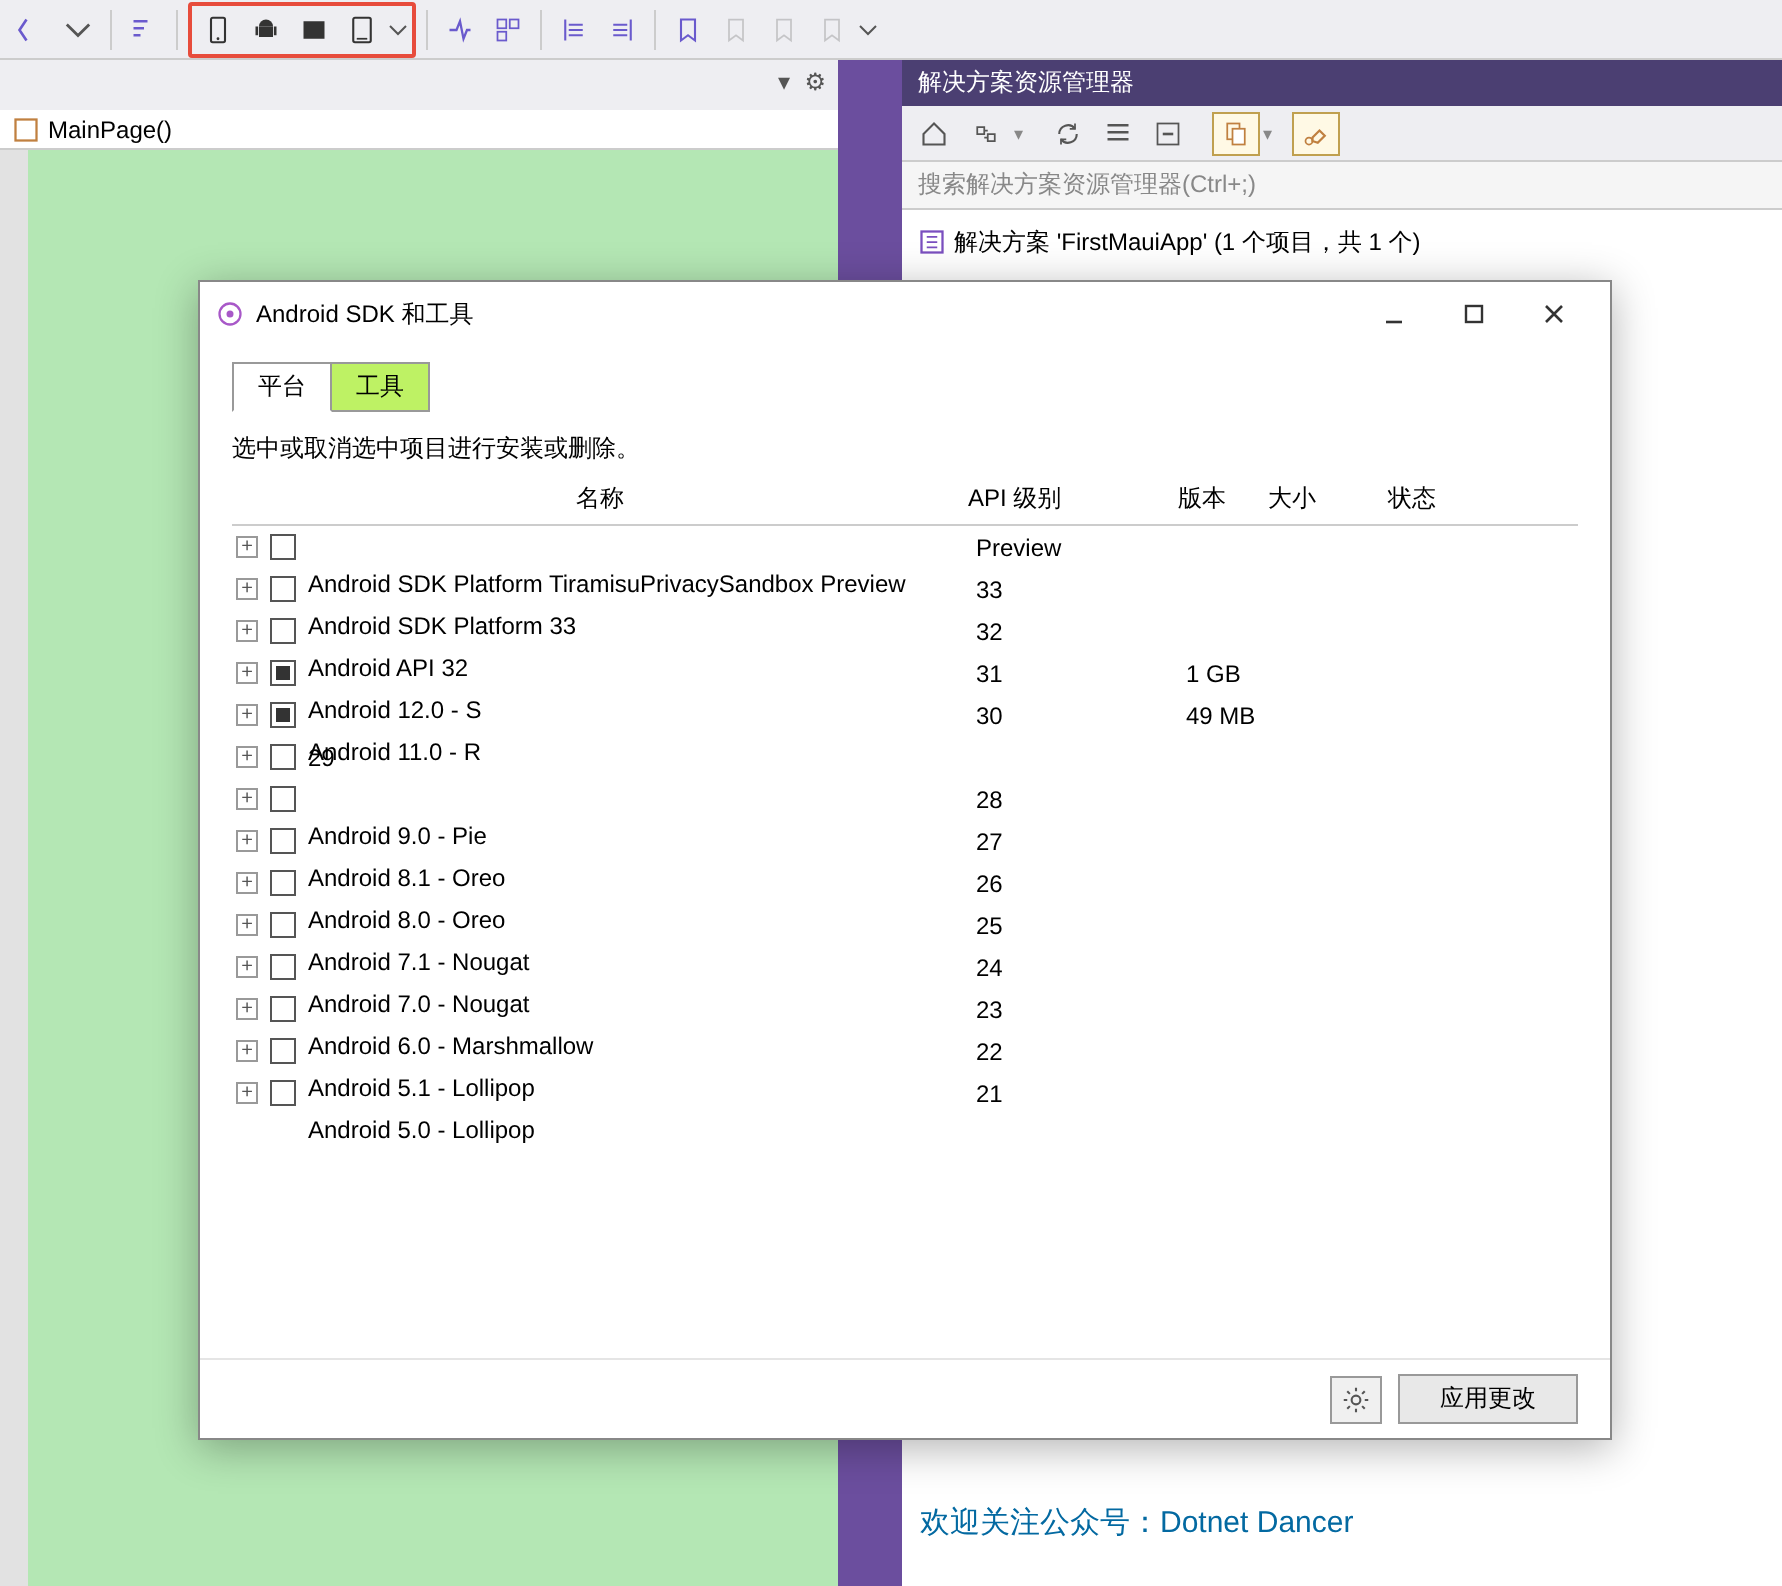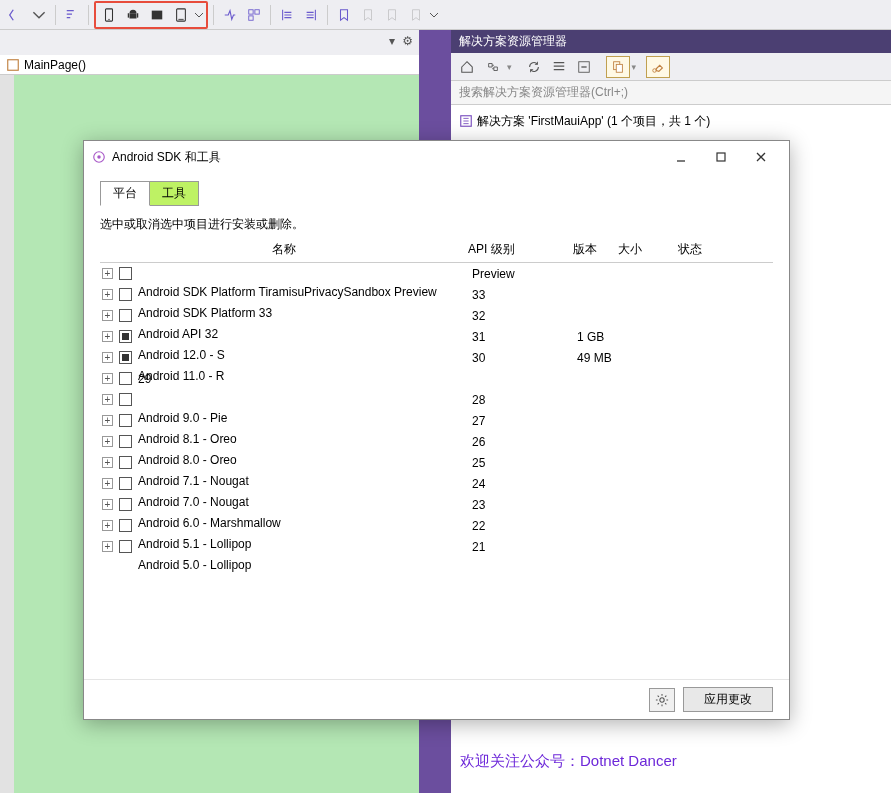--- a/index.html
+++ b/index.html
@@ -29,24 +29,24 @@
 .solution-header { height: 23px; background: #4b3f72; color: #fff; display: flex; align-items: center; padding: 0 8px; font-size: 12px; }
 .solution-toolbar { height: 28px; background: #eeeef2; border-bottom: 1px solid #ccc; display: flex; align-items: center; padding: 0 4px; gap: 2px; }
 .sol-btn-group { display:flex; align-items:center; gap:1px; }
 .sol-btn { width: 24px; height: 22px; display: flex; align-items: center; justify-content: center; cursor: pointer; border:1px solid transparent; }
 .sol-btn.boxed { border:1px solid #c0a050; background:#fff9e5; }
 .search-row { height: 24px; background: #f5f5f5; border-bottom: 1px solid #ccc; display: flex; align-items: center; padding: 0 8px; color: #888; }
 .solution-tree { padding: 6px 8px; background: #fff; flex: 1; }
 .tree-row { display: flex; align-items: center; gap: 4px; height: 20px; }
 
 
-.footer-text { position: absolute; bottom: 22px; left: 460px; color: #6d28d9; font-size: 15px; }
-
-
-.dialog { position: absolute; left: 83px; top: 140px; width: 707px; height: 580px; background: #fff; border: 1px solid #888; box-shadow: 0 4px 20px rgba(0,0,0,0.3); display: flex; flex-direction: column; }
+.footer-text { position: absolute; bottom: 22px; left: 460px; color: #0369a1; font-size: 15px; }
+
+
+.dialog { position: absolute; left: 99px; top: 140px; width: 707px; height: 580px; background: #fff; border: 1px solid #888; box-shadow: 0 4px 20px rgba(0,0,0,0.3); display: flex; flex-direction: column; }
 .dialog-titlebar { height: 32px; display: flex; align-items: center; padding: 0 8px; }
 .dialog-titlebar .title { flex: 1; display: flex; align-items: center; gap: 6px; }
 .dialog-titlebar .wbtn { width: 40px; height: 28px; display: flex; align-items: center; justify-content: center; cursor: pointer; }
 .dialog-body { flex: 1; padding: 8px 16px; display: flex; flex-direction: column; }
 .tab-strip { display: flex; gap: 0; margin-bottom: 4px; }
 .tab-item { padding: 3px 12px; border: 1px solid #999; background: #bef264; cursor: pointer; font-size: 12px; }
 .tab-item.active { background: #fff; border-bottom: 1px solid #fff; position: relative; z-index: 1; }
 .tab-item + .tab-item { margin-left: -1px; }
 .instruction { margin: 6px 0 4px; font-size: 12px; }
 .list-header { display: flex; border-bottom: 1px solid #ccc; padding: 4px 0; font-size: 12px; }

